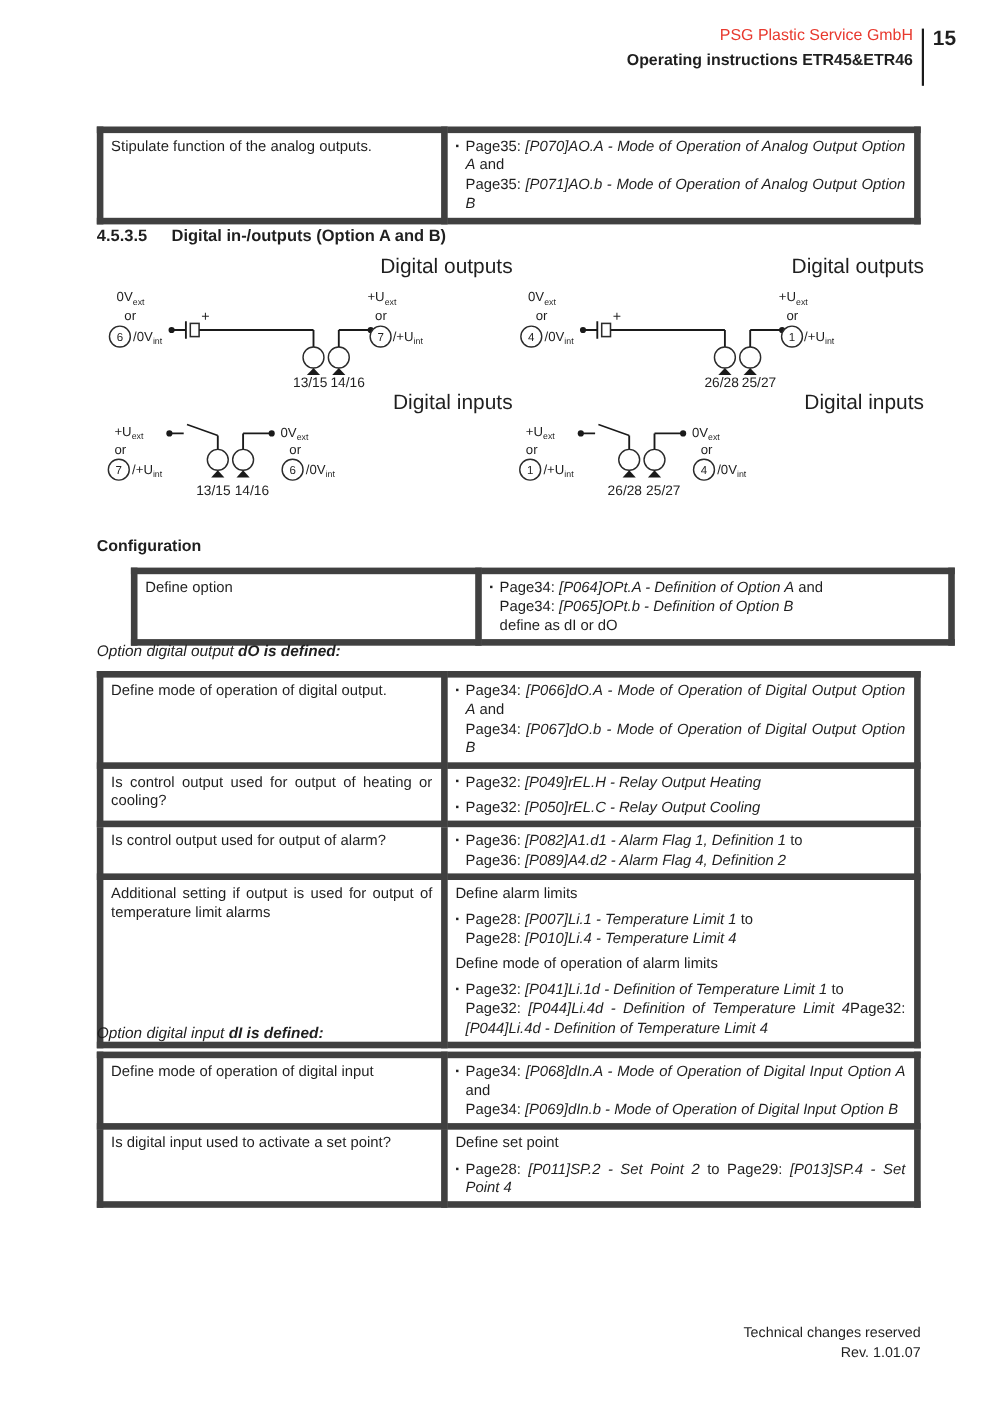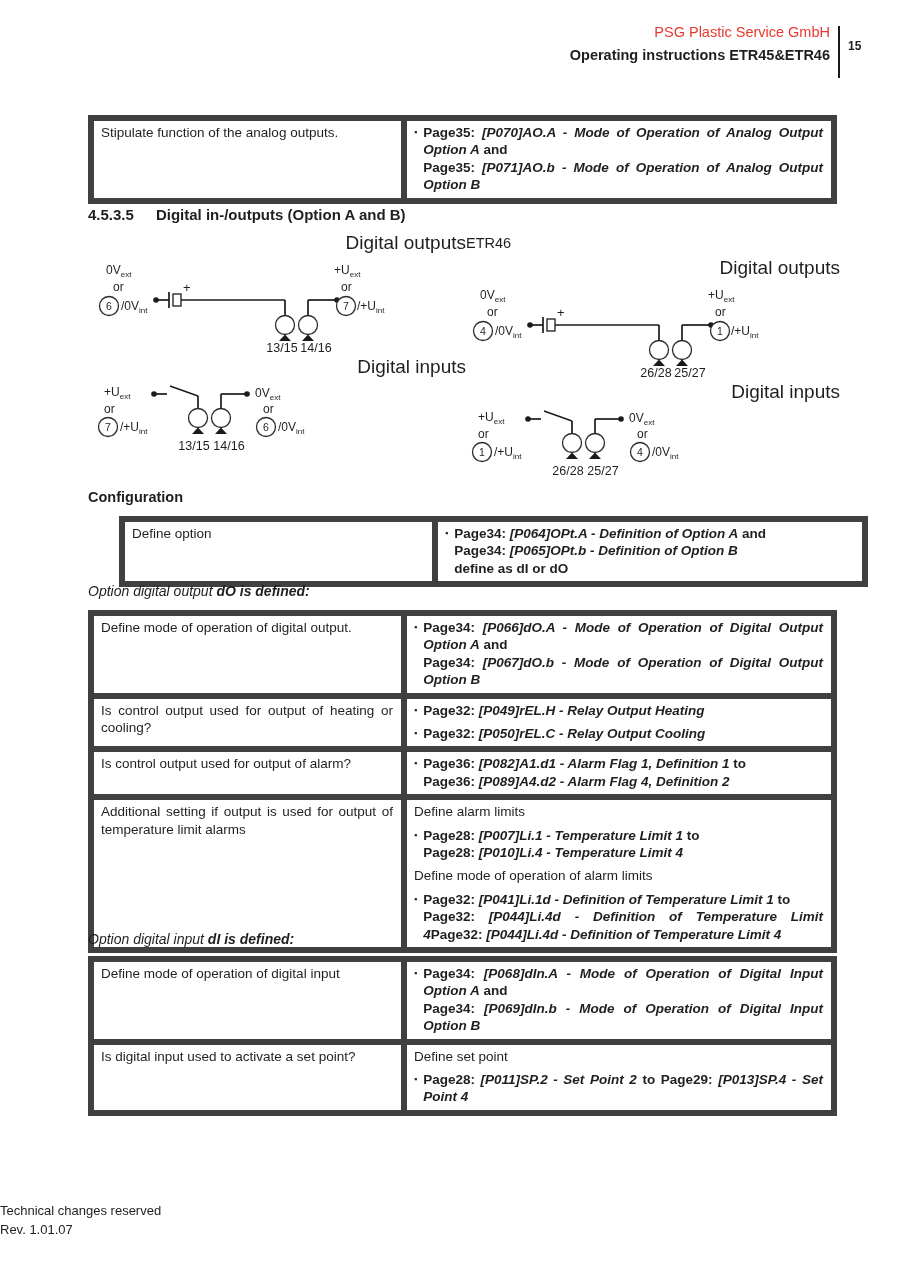--- a/index.html
+++ b/index.html
@@ -6,32 +6,32 @@
   body{
     width:900px;height:1274px;background:#ffffff;color:#1f1f1f;
     font-family:"Liberation Sans",sans-serif;position:relative;overflow:hidden;
   }
   .page{position:absolute;inset:0;}
 
   
   .hdr-company{position:absolute;top:24px;right:70px;font-size:14.5px;color:#e8392e;white-space:nowrap;}
   .hdr-title{position:absolute;top:47px;right:70px;font-size:14.5px;font-weight:bold;white-space:nowrap;}
   .hdr-rule{position:absolute;top:26px;left:838px;width:2px;height:52px;background:#1a1a1a;}
-  .hdr-page{position:absolute;top:25px;left:848px;font-size:12px;font-weight:bold;margin-top:14px;}
+  .hdr-page{position:absolute;top:25px;left:848px;font-size:19px;font-weight:bold;}
 
   
   .doc-table{border-collapse:collapse;width:749px;table-layout:fixed;font-size:13.5px;line-height:17.4px;}
   .doc-table td{border:6px solid #404040;vertical-align:top;padding:3px 8px 4px 7px;}
   td.lc{width:292px;text-align:justify;}
   td.rc{}
   .blk{margin:0 0 6px 0;}
   .rc .blk:last-child{margin-bottom:0;}
   .li{display:flex;}
   .bl{flex:0 0 auto;font-size:9px;line-height:17.4px;margin-right:6px;}
-  .lt{flex:1 1 auto;text-align:justify;font-weight:bold;}
+  .lt{flex:1 1 auto;text-align:justify;}
   .para{text-align:left;}
   .it{font-style:italic;}
   .bd{font-weight:bold;}
 
   .t1{position:absolute;top:115px;left:88px;}
   .sec{position:absolute;top:206px;left:88px;font-size:15px;font-weight:bold;}
   .sec .num{margin-right:22px;}
 
   
   .diagrams{position:absolute;top:234px;left:92px;width:752px;display:flex;}
@@ -53,21 +53,21 @@
   svg.diag path.tri{fill:#1a1a1a;stroke:none;}
 
   .config-heading{position:absolute;top:489px;left:88px;font-size:14.5px;font-weight:bold;}
   .t2{position:absolute;top:516px;left:88px;margin-left:31px;}
   .note{position:absolute;left:88px;font-size:14px;}
   .note-do{top:583px;}
   .note-di{top:931px;}
   .t3{position:absolute;top:610px;left:88px;}
   .t4{position:absolute;top:956px;left:88px;}
 
-  .footer{position:absolute;top:1201px;left:0;width:837px;text-align:left;font-size:13px;line-height:19px;}
+  .footer{position:absolute;top:1201px;left:0;width:837px;text-align:right;font-size:13px;line-height:19px;}
 </style>
 </head>
 <body>
 
 <div class="page">
 
   <div class="hdr-company">PSG Plastic Service GmbH</div>
   <div class="hdr-title">Operating instructions ETR45&amp;ETR46</div>
   <div class="hdr-rule"></div>
   <div class="hdr-page">15</div>
@@ -147,21 +147,20 @@
         <text x="171" y="31">or</text>
         <circle class="pin" cx="174" cy="45" r="9.5"></circle>
         <text class="pt" x="174" y="48.7" text-anchor="middle">6</text>
         <text x="186" y="49"><tspan>/0V</tspan><tspan class="sub" dy="3">int</tspan></text>
         <text class="term" x="102" y="68" text-anchor="middle">13/15</text>
         <text class="term" x="137" y="68" text-anchor="middle">14/16</text>
       </svg>
     </div>
 
     <div class="dcol">
-      <div class="dev">ETR46</div>
       <div class="dsub">Digital outputs</div>
 
       <svg class="diag" width="300" height="95" viewBox="0 0 300 95">
         <text x="14" y="16"><tspan>0V</tspan><tspan class="sub" dy="3">ext</tspan></text>
         <text x="21" y="33">or</text>
         <circle class="pin" cx="17" cy="48" r="9.5"></circle>
         <text class="pt" x="17" y="51.7" text-anchor="middle">4</text>
         <text x="29" y="52"><tspan>/0V</tspan><tspan class="sub" dy="3">int</tspan></text>
         <circle class="dot" cx="64" cy="42" r="2.8"></circle>
         <line x1="66" y1="42" x2="77" y2="42"></line>

